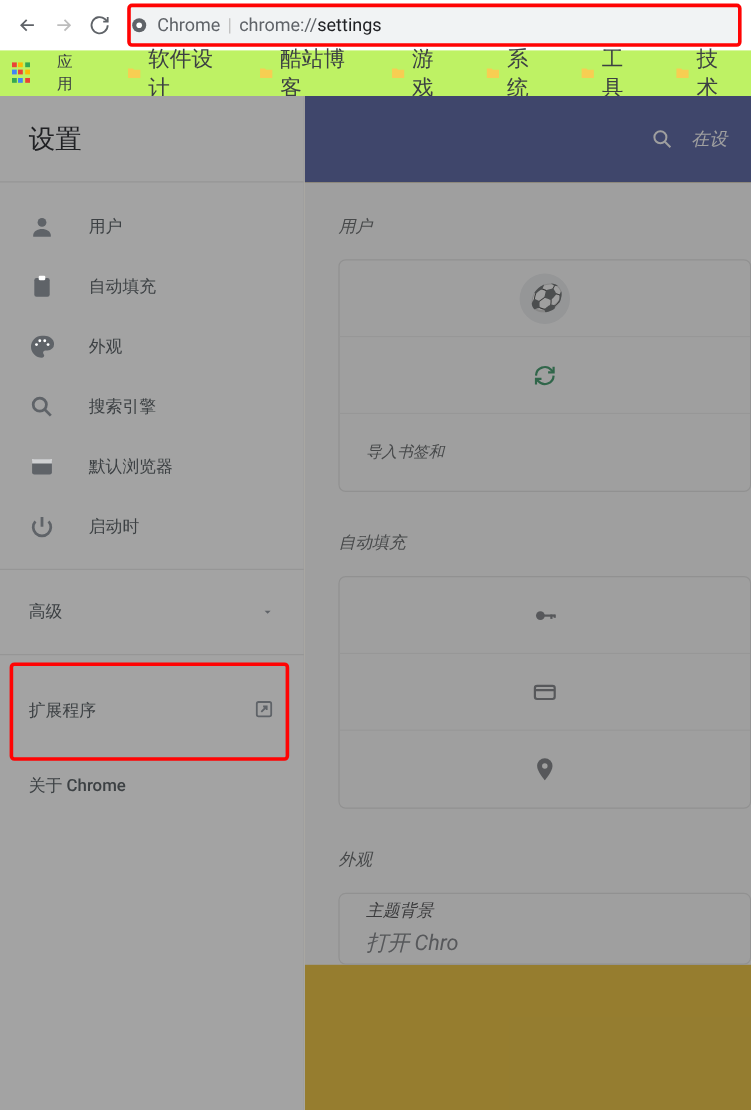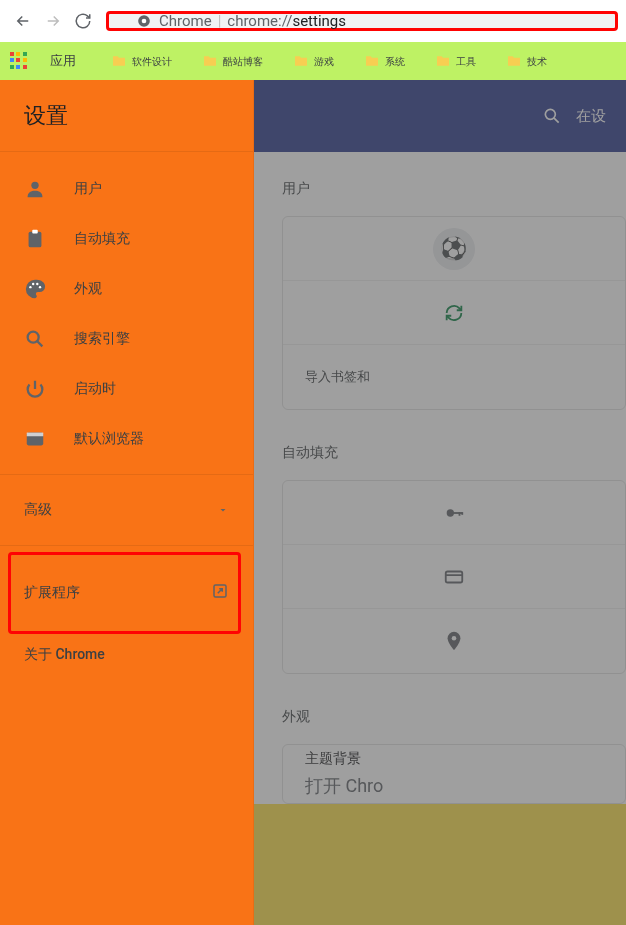--- a/index.html
+++ b/index.html
@@ -29,26 +29,26 @@
       display: flex;
       align-items: center;
       justify-content: center;
       color: #5f6368;
       cursor: pointer;
     }
     .nav-arrow.disabled { color: #bdbdbd; }
     .address-bar {
       flex: 1;
       margin-left: 8px;
-      height: 20px;
+      height: 36px;
       background: #f1f3f4;
       border-radius: 15px;
       display: flex;
       align-items: center;
-      padding: 0 28px;
+      padding: 0 0;
       position: relative;
       border: 3px solid #ff0303;
       border-radius: 4px;
     }
     .address-bar .chrome-icon {
       width: 14px;
       height: 14px;
       margin-right: 8px;
       display: flex;
       align-items: center;
@@ -93,40 +93,40 @@
       width: 4px;
       height: 4px;
     }
     .apps-label {
       font-size: 13px;
       color: #3c4043;
       margin-right: 10px;
     }
     .bookmark-item {
       display: flex;
-      align-items: flex-end;
+      align-items: center;
       gap: 5px;
       padding: 4px 5px;
-      font-size: 10px;
+      font-size: 18px;
       color: #3c4043;
     }
     .folder-icon {
       width: 16px;
       height: 16px;
     }
     
     .content {
       display: flex;
       height: calc(100% - 80px);
       position: relative;
     }
     
     .sidebar {
       width: 254px;
-      background: #f97316;
+      background: #a3a3a3;
       border-right: 1px solid rgba(0,0,0,0.06);
       position: relative;
       z-index: 2;
     }
     .sidebar-header {
       height: 72px;
       display: flex;
       align-items: center;
       padding: 0 24px;
       border-bottom: 1px solid rgba(0,0,0,0.08);
@@ -207,22 +207,23 @@
       align-items: center;
       height: 50px;
       padding: 0 24px;
       color: #3c4043;
       font-size: 14px;
       font-weight: 500;
     }
     
     .right-panel {
       flex: 1;
-      background: #fde047;
+      background: #eab308;
       position: relative;
+      font-style: italic;
     }
     .right-dim {
       position: absolute;
       inset: 0;
       background: rgba(80,80,80,0.55);
       z-index: 1;
     }
     .blue-header {
       height: 72px;
       background: #2a3a8c;
@@ -435,36 +436,36 @@
           <svg width="22" height="22" viewBox="0 0 24 24" fill="none" stroke="#5f6368" stroke-width="2.5">
               <circle cx="10" cy="10" r="6"></circle>
               <path d="M20 20l-5.5-5.5"></path>
             </svg>
         </span>
         <span class="label">搜索引擎</span>
       </div>
 
       <div class="nav-item">
         <span class="icon">
+          <svg width="22" height="22" viewBox="0 0 24 24" fill="#5f6368">
+              <rect x="3" y="5" width="18" height="14" rx="2"></rect>
+              <rect x="3" y="5" width="18" height="4" fill="#fff" opacity="0.7"></rect>
+            </svg>
+        </span>
+        <span class="label">默认浏览器</span>
+      </div>
+
+      <div class="nav-item">
+        <span class="icon">
           <svg width="22" height="22" viewBox="0 0 24 24" fill="none" stroke="#5f6368" stroke-width="2.5">
               <path d="M12 3v9"></path>
               <path d="M6 7a8 8 0 1 0 12 0"></path>
             </svg>
         </span>
         <span class="label">启动时</span>
-      </div>
-
-      <div class="nav-item">
-        <span class="icon">
-          <svg width="22" height="22" viewBox="0 0 24 24" fill="#5f6368">
-              <rect x="3" y="5" width="18" height="14" rx="2"></rect>
-              <rect x="3" y="5" width="18" height="4" fill="#fff" opacity="0.7"></rect>
-            </svg>
-        </span>
-        <span class="label">默认浏览器</span>
       </div>
 
       <div class="divider"></div>
 
       <div class="advanced-row">
         <span class="label">高级</span>
         <span>
           <svg width="12" height="12" viewBox="0 0 24 24" fill="#5f6368">
               <path d="M7 10l5 5 5-5z"></path>
             </svg>

